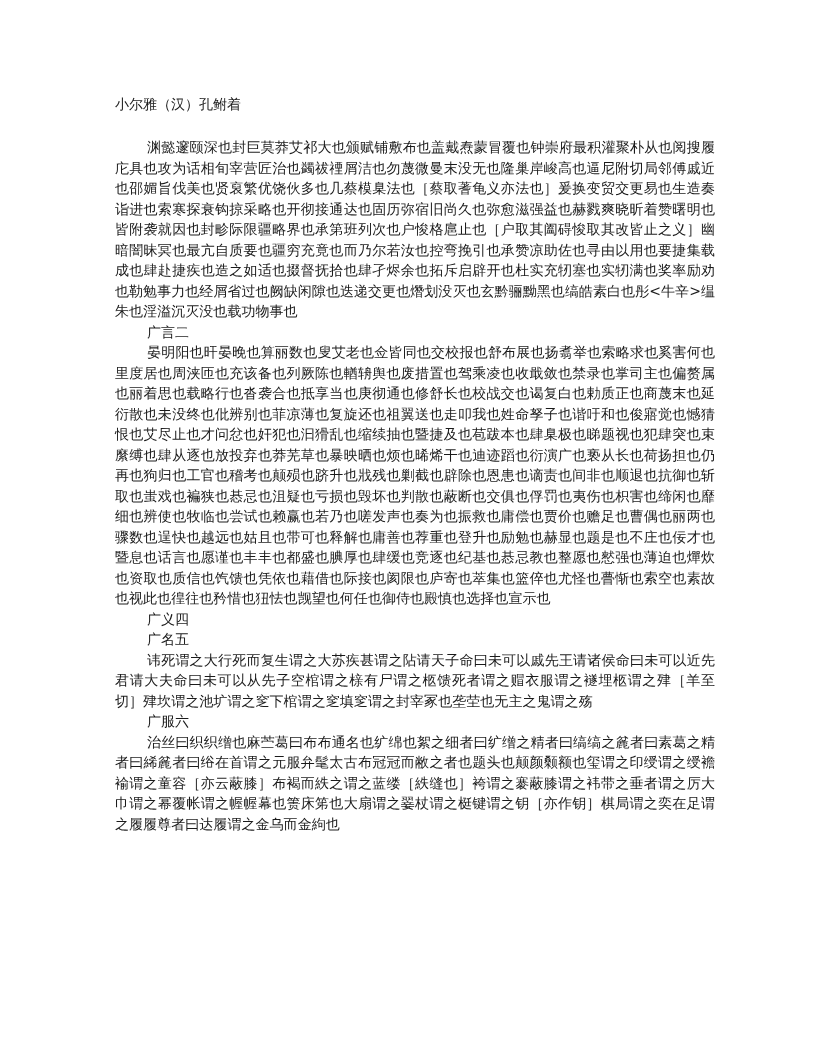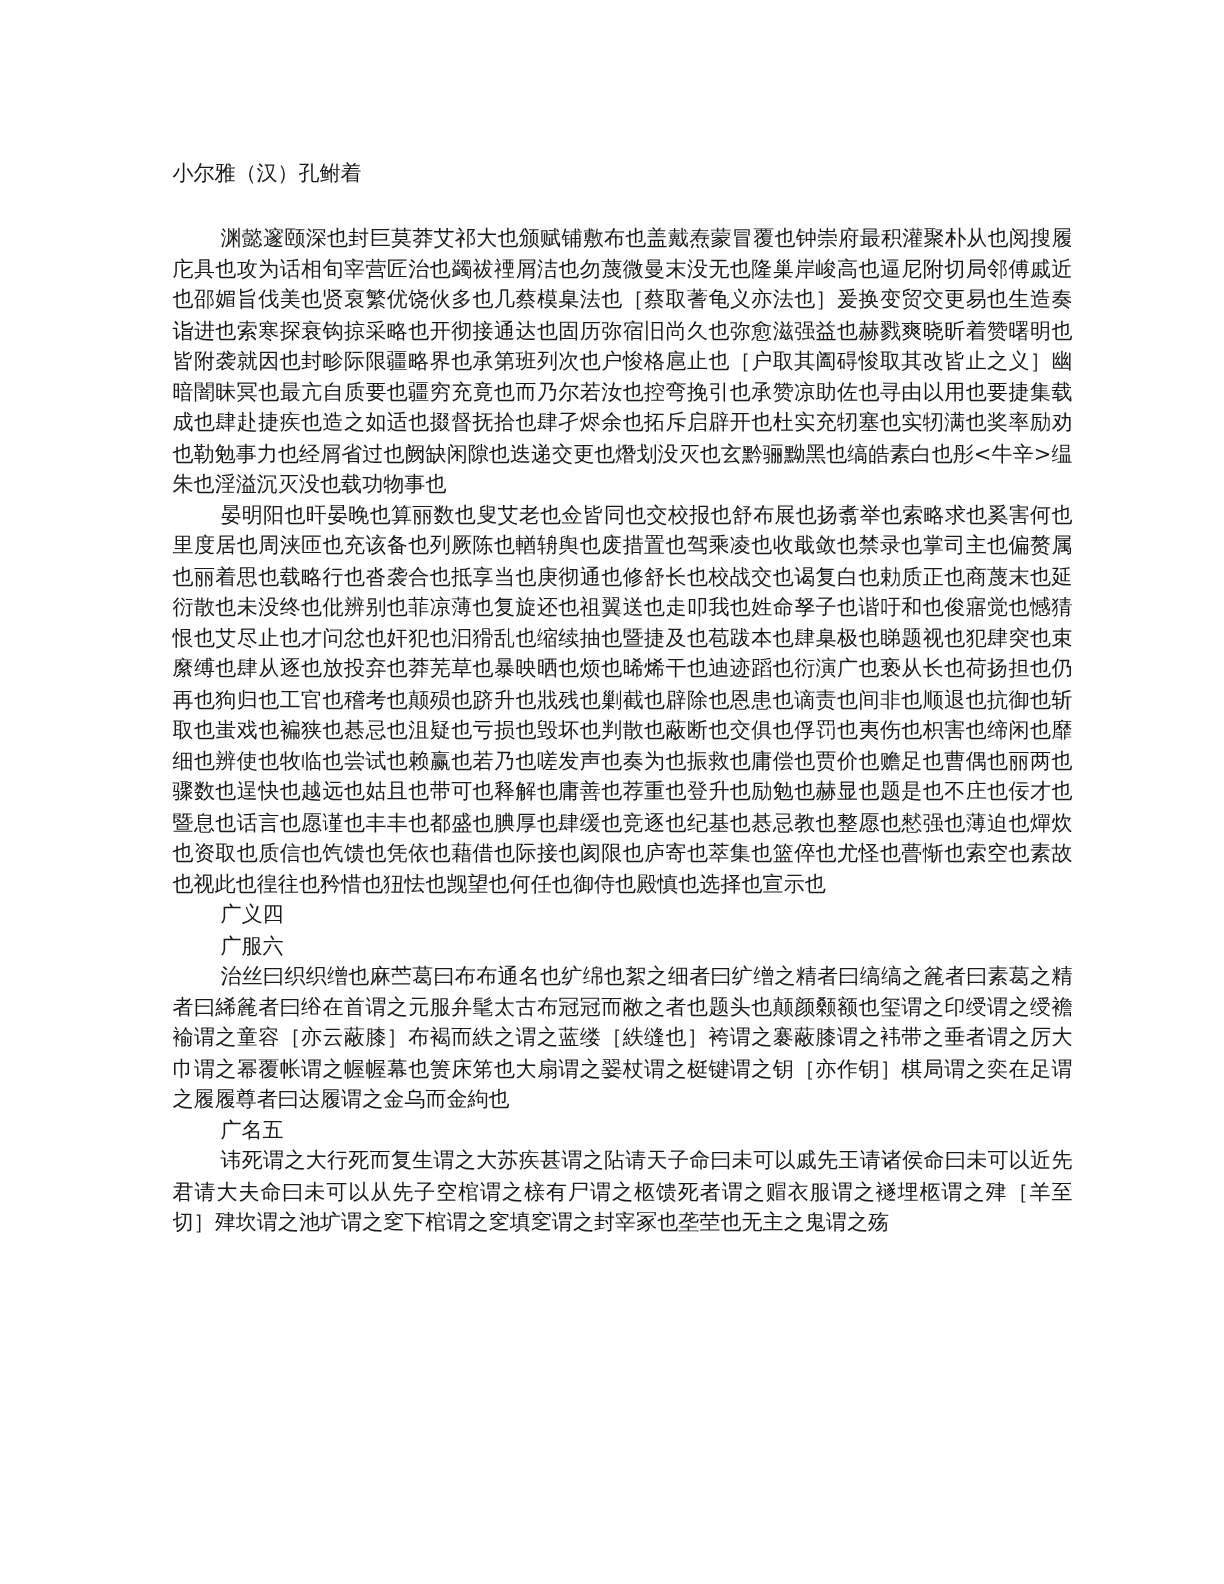--- a/index.html
+++ b/index.html
@@ -11,21 +11,21 @@
       width: 816px;
       height: 1056px;
       position: relative;
       overflow: hidden;
       font-family: "DejaVu Serif", "Liberation Serif", serif;
       color: #1a1a1a;
     }
     .page {
       position: absolute;
       left: 115px;
-      top: 106px;
+      top: 94px;
       width: 600px;
     }
     .doc-title {
       font-size: 14px;
       line-height: 20px;
       height: 20px;
       margin: 0 0 23px 0;
       white-space: nowrap;
     }
     .section-heading {
@@ -47,32 +47,33 @@
 <body>
 
 <div class="page">
   <div class="doc-title">小尔雅（汉）孔鲋着</div>
 
   <div>
     <div class="section-body">渊懿邃颐深也封巨莫莽艾祁大也颁赋铺敷布也盖戴焘蒙冒覆也钟崇府最积灌聚朴从也阅搜履庀具也攻为话相旬宰营匠治也蠲祓禋屑洁也勿蔑微曼末没无也隆巢岸峻高也逼尼附切局邻傅戚近也邵媚旨伐美也贤裒繁优饶伙多也几蔡模臬法也［蔡取蓍龟义亦法也］爰换变贸交更易也生造奏诣进也索寒探衰钩掠采略也开彻接通达也固历弥宿旧尚久也弥愈滋强益也赫戮爽晓昕着赞曙明也皆附袭就因也封畛际限疆略界也承第班列次也户悛格扈止也［户取其阖碍悛取其改皆止之义］幽暗闇昧冥也最亢自质要也疆穷充竟也而乃尔若汝也控弯挽引也承赞凉助佐也寻由以用也要捷集载成也肆赴捷疾也造之如适也掇督抚拾也肆孑烬余也拓斥启辟开也杜实充牣塞也实牣满也奖率励劝也勒勉事力也经屑省过也阙缺闲隙也迭递交更也熸划没灭也玄黔骊黝黑也缟皓素白也彤&lt;牛辛&gt;缊朱也淫溢沉灭没也载功物事也</div>
   </div>
 
   <div>
+    <div class="section-heading">广言二</div>
     <div class="section-body">晏明阳也旰晏晚也算丽数也叟艾老也佥皆同也交校报也舒布展也扬翥举也索略求也奚害何也里度居也周浃匝也充该备也列厥陈也輶辀舆也废措置也驾乘凌也收戢敛也禁录也掌司主也偏赘属也丽着思也载略行也沓袭合也抵享当也庚彻通也修舒长也校战交也谒复白也勅质正也商蔑末也延衍散也未没终也仳辨别也菲凉薄也复旋还也祖翼送也走叩我也姓命孥子也谐吁和也俊寤觉也憾猜恨也艾尽止也才问忿也奸犯也汩猾乱也缩续抽也暨捷及也苞跋本也肆臬极也睇题视也犯肆突也束縻缚也肆从逐也放投弃也莽芜草也暴映晒也烦也晞烯干也迪迹蹈也衍演广也亵从长也荷扬担也仍再也狗归也工官也稽考也颠殒也跻升也戕残也剿截也辟除也恩患也谪责也间非也顺退也抗御也斩取也蚩戏也褊狭也惎忌也沮疑也亏损也毁坏也判散也蔽断也交俱也俘罚也夷伤也枳害也缔闲也靡细也辨使也牧临也尝试也赖赢也若乃也嗟发声也奏为也振救也庸偿也贾价也赡足也曹偶也丽两也骤数也逞快也越远也姑且也带可也释解也庸善也荐重也登升也励勉也赫显也题是也不庄也佞才也暨息也话言也愿谨也丰丰也都盛也腆厚也肆缓也竞逐也纪基也惎忌教也整愿也憖强也薄迫也燀炊也资取也质信也饩馈也凭依也藉借也际接也阂限也庐寄也萃集也篮倅也尤怪也瞢惭也索空也素故也视此也徨往也矜惜也狃怯也觊望也何任也御侍也殿慎也选择也宣示也</div>
   </div>
 
   <div>
   </div>
 
   <div>
     <div class="section-heading">广义四</div>
   </div>
 
   <div>
-    <div class="section-heading">广服六</div>
-    <div class="section-body">治丝曰织织缯也麻苎葛曰布布通名也纩绵也絮之细者曰纩缯之精者曰缟缟之麄者曰素葛之精者曰絺麄者曰绤在首谓之元服弁髦太古布冠冠而敝之者也题头也颠颜颡额也玺谓之印绶谓之绶襜褕谓之童容［亦云蔽膝］布褐而紩之谓之蓝缕［紩缝也］袴谓之褰蔽膝谓之袆带之垂者谓之厉大巾谓之幂覆帐谓之幄幄幕也箦床笫也大扇谓之翣杖谓之梃键谓之钥［亦作钥］棋局谓之奕在足谓之履履尊者曰达履谓之金乌而金絇也</div>
+    <div class="section-heading">广名五</div>
+    <div class="section-body">讳死谓之大行死而复生谓之大苏疾甚谓之阽请天子命曰未可以戚先王请诸侯命曰未可以近先君请大夫命曰未可以从先子空棺谓之榇有尸谓之柩馈死者谓之赗衣服谓之襚埋柩谓之肂［羊至切］肂坎谓之池圹谓之窆下棺谓之窆填窆谓之封宰冢也垄茔也无主之鬼谓之殇</div>
   </div>
 
   <div>
-    <div class="section-heading">广名五</div>
-    <div class="section-body">讳死谓之大行死而复生谓之大苏疾甚谓之阽请天子命曰未可以戚先王请诸侯命曰未可以近先君请大夫命曰未可以从先子空棺谓之榇有尸谓之柩馈死者谓之赗衣服谓之襚埋柩谓之肂［羊至切］肂坎谓之池圹谓之窆下棺谓之窆填窆谓之封宰冢也垄茔也无主之鬼谓之殇</div>
+    <div class="section-heading">广服六</div>
+    <div class="section-body">治丝曰织织缯也麻苎葛曰布布通名也纩绵也絮之细者曰纩缯之精者曰缟缟之麄者曰素葛之精者曰絺麄者曰绤在首谓之元服弁髦太古布冠冠而敝之者也题头也颠颜颡额也玺谓之印绶谓之绶襜褕谓之童容［亦云蔽膝］布褐而紩之谓之蓝缕［紩缝也］袴谓之褰蔽膝谓之袆带之垂者谓之厉大巾谓之幂覆帐谓之幄幄幕也箦床笫也大扇谓之翣杖谓之梃键谓之钥［亦作钥］棋局谓之奕在足谓之履履尊者曰达履谓之金乌而金絇也</div>
   </div>
 </div>
 
 </body></html>

